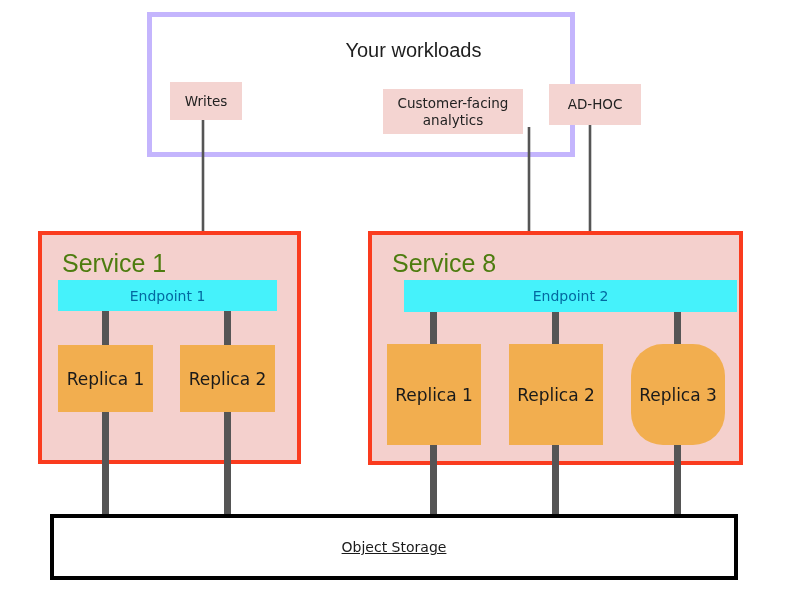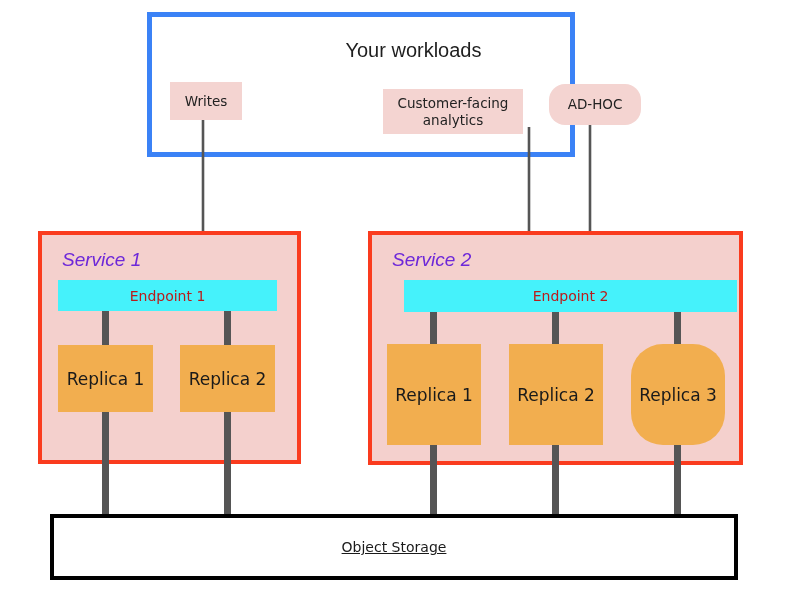--- a/index.html
+++ b/index.html
@@ -22,21 +22,21 @@
     height: 595px;
   }
 
   
   .abs { position: absolute; box-sizing: border-box; }
 
   
   .workloads-box {
     left: 147px; top: 12px;
     width: 428px; height: 145px;
-    border: 5px solid #3b82f6;
+    border: 5px solid #c4b5fd;
     background: #ffffff;
   }
   .workloads-title {
     position: absolute;
     left: 0; top: 22px;
     width: 523px;
     text-align: center;
     font-size: 20px;
     color: #1f1f1f;
     font-family: "Liberation Sans", sans-serif;
@@ -49,43 +49,42 @@
     font-size: 13.5px;
     display: flex;
     align-items: center;
     justify-content: center;
     text-align: center;
     line-height: 1.25;
     padding: 12px 6px;
   }
   .chip-writes   { left: 170px; top: 82px;  width: 72px;  height: 38px; }
   .chip-analytics{ left: 383px; top: 89px;  width: 140px; height: 45px; }
-  .chip-adhoc    { left: 549px; top: 84px;  width: 92px;  height: 41px; border-radius: 16px; }
+  .chip-adhoc    { left: 549px; top: 84px;  width: 92px;  height: 41px; }
 
   
   .service-box {
     border: 4px solid #fa3b1e;
     background: #f4d0cd;
   }
   .service-1 { left: 38px;  top: 231px; width: 263px; height: 233px; }
   .service-2 { left: 368px; top: 231px; width: 375px; height: 234px; }
   .service-label {
     position: absolute;
     left: 20px; top: 14px;
-    font-size: 19px;
-    color: #6d28d9;
+    font-size: 25px;
+    color: #4d7c0f;
     font-family: "Liberation Sans", sans-serif;
     white-space: nowrap;
-    font-style: italic;
   }
 
   
   .endpoint {
     background: #45f2fb;
-    color: #b91c1c;
+    color: #0369a1;
     font-size: 14px;
     display: flex;
     align-items: center;
     justify-content: center;
   }
   .endpoint-1 { left: 58px;  top: 280px; width: 219px; height: 31px; }
   .endpoint-2 { left: 388px; top: 280px; width: 333px; height: 32px; margin-left: 16px; }
 
   
   .replica {
@@ -175,21 +174,21 @@
   <div class="abs pipe stub-s1a"></div>
   <div class="abs pipe stub-s1b"></div>
 
   <div class="abs replica s1-r1">Replica 1</div>
   <div class="abs replica s1-r2">Replica 2</div>
 
   <div class="abs pipe drop-s1a"></div>
   <div class="abs pipe drop-s1b"></div>
 
   <div class="abs service-box service-2">
-    <div class="service-label">Service 2</div>
+    <div class="service-label">Service 8</div>
   </div>
 
   <div class="abs endpoint endpoint-2">Endpoint 2</div>
 
   <div class="abs pipe stub-s2a"></div>
   <div class="abs pipe stub-s2b"></div>
   <div class="abs pipe stub-s2c"></div>
 
   <div class="abs replica s2-r1">Replica 1</div>
   <div class="abs replica s2-r2">Replica 2</div>

